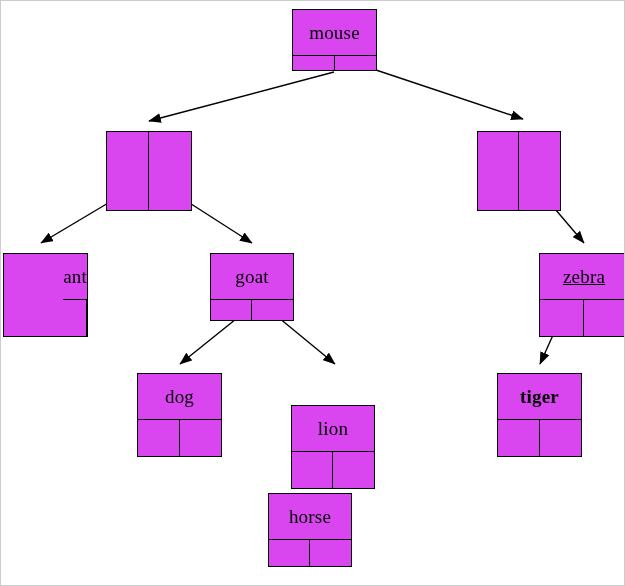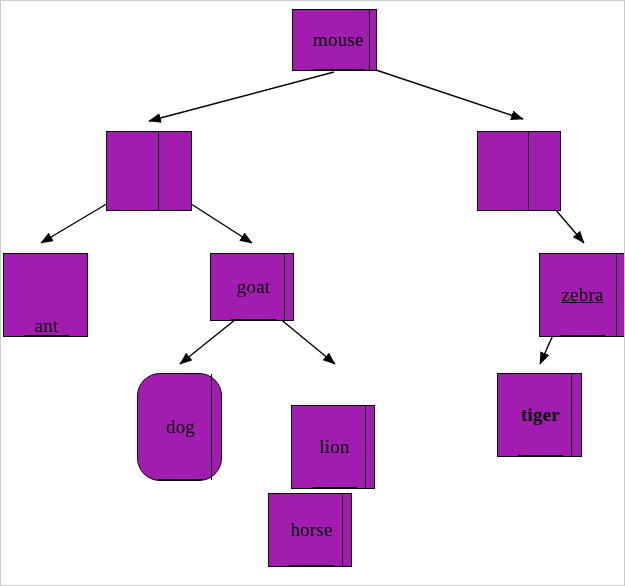--- a/index.html
+++ b/index.html
@@ -22,23 +22,23 @@
     left: 0;
     top: 0;
     width: 625px;
     height: 586px;
     pointer-events: none;
   }
   .node {
     position: absolute;
     box-sizing: border-box;
     border: 1px solid #000000;
-    background: #a21caf;
+    background: #d946ef;
     display: flex;
-    padding-left: 20px;
+    flex-direction: column;
   }
   .node-label {
     flex: 0 0 45px;
     display: flex;
     align-items: center;
     justify-content: center;
     border-bottom: 1px solid #000000;
     font-size: 19px;
     line-height: 1;
     color: #000000;
@@ -112,21 +112,21 @@
           <div class="ptr-cell right"></div>
         </div>
       </div>
       <div class="node" style="left: 538px; top: 252px; width: 90px; height: 84px; text-decoration: underline;">
         <div class="node-label">zebra</div>
         <div class="node-ptrs">
           <div class="ptr-cell left"></div>
           <div class="ptr-cell right"></div>
         </div>
       </div>
-      <div class="node" style="left: 136px; top: 372px; width: 85px; height: 108px; border-radius: 23px;">
+      <div class="node" style="left: 136px; top: 372px; width: 85px; height: 84px;">
         <div class="node-label">dog</div>
         <div class="node-ptrs">
           <div class="ptr-cell left"></div>
           <div class="ptr-cell right"></div>
         </div>
       </div>
       <div class="node" style="left: 290px; top: 372px; width: 84px; height: 84px; margin-top: 32px;">
         <div class="node-label">lion</div>
         <div class="node-ptrs">
           <div class="ptr-cell left"></div>

